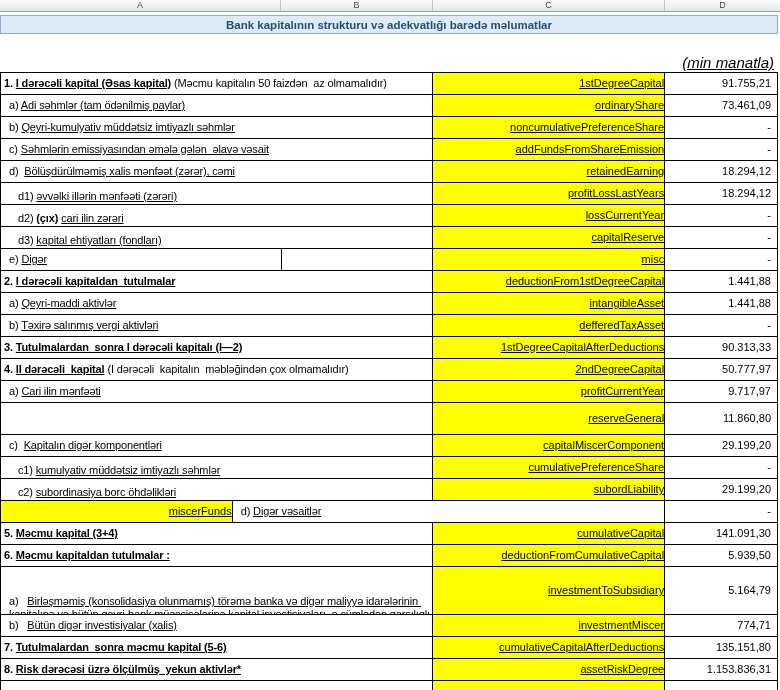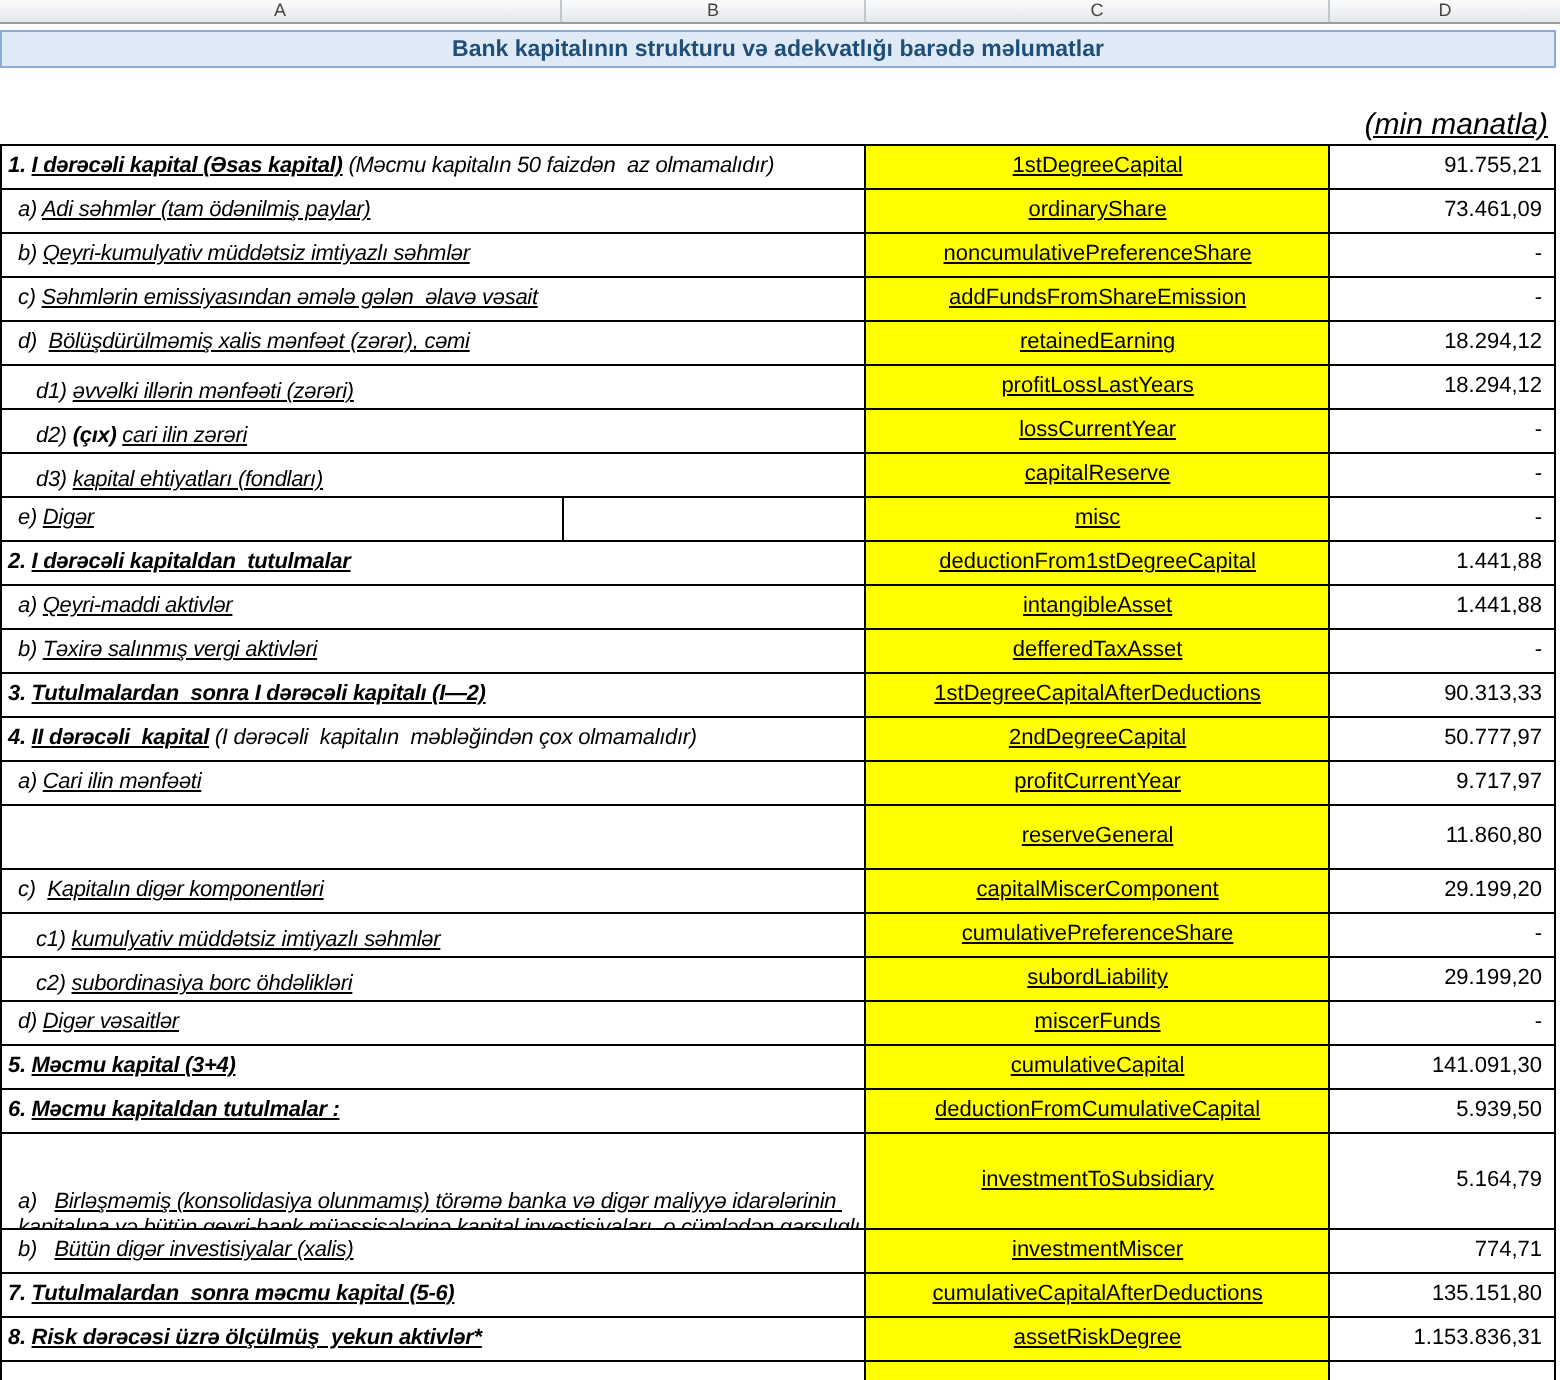--- a/index.html
+++ b/index.html
@@ -43,35 +43,35 @@
   .grid { width:778px; border-top:1px solid #000; border-left:1px solid #000; }
   .row { display:flex; height:22px; }
   .row.h32{ height:32px; } .row.h48{ height:48px; } .row.h13{ height:13px; }
   .cell {
     border-right:1px solid #000; border-bottom:1px solid #000;
     display:flex; align-items:center;
     font-size:11px; line-height:13px; overflow:hidden;
   }
   .cell.label {
     width:433px; padding:1px 2px 1px 3px;
-    letter-spacing:-0.15px; position:relative;font-style:italic;
+    letter-spacing:-0.15px; position:relative;
   }
   .cell.label > span { white-space:pre; }
   .row.h32 .cell.label > span, .row.h48 .cell.label > span { white-space:pre-wrap;margin-top:48px; }
   .cell.label.indent-1 { padding-left:8px; }
   .cell.label.indent-2 { padding-left:17px;align-items:flex-end; }
   .cell.label.bold .prefix, .cell.label.bold .main { font-weight:bold; }
   .cell.label .mid { font-weight:bold; }
   .cell.label .main { text-decoration:underline; }
   .cell.label.with-divider::after {
     content:""; position:absolute; left:280px; top:0; bottom:0;
     width:1px; background:#000;
   }
   .cell.code {
-    width:232px; justify-content:center; background:#FFFF00; text-align:center;
+    width:232px; justify-content:flex-end; background:#FFFF00; text-align:center;
   }
   .cell.code span { text-decoration:underline; }
   .cell.value { width:113px; justify-content:flex-end; padding-right:6px; }
 </style>
 </head>
 <body>
 
 <div class="sheet">
 
   <div class="colheaders">
@@ -303,25 +303,25 @@
       <span><span class="prefix">c2) </span><span class="mid"></span><span class="main">subordinasiya borc öhdəlikləri</span><span class="suffix"></span></span>
     </div>
     <div class="cell code">
       <span>subordLiability</span>
     </div>
     <div class="cell value">
       <span>29.199,20</span>
     </div>
   </div>
       <div class="row">
+    <div class="cell code">
+      <span>miscerFunds</span>
+    </div>
     <div class="cell label indent-1">
       <span><span class="prefix">d) </span><span class="mid"></span><span class="main">Digər vəsaitlər</span><span class="suffix"></span></span>
-    </div>
-    <div class="cell code">
-      <span>miscerFunds</span>
     </div>
     <div class="cell value">
       <span>-</span>
     </div>
   </div>
       <div class="row">
     <div class="cell label bold">
       <span><span class="prefix">5. </span><span class="mid"></span><span class="main">Məcmu kapital (3+4)</span><span class="suffix"></span></span>
     </div>
     <div class="cell code">

